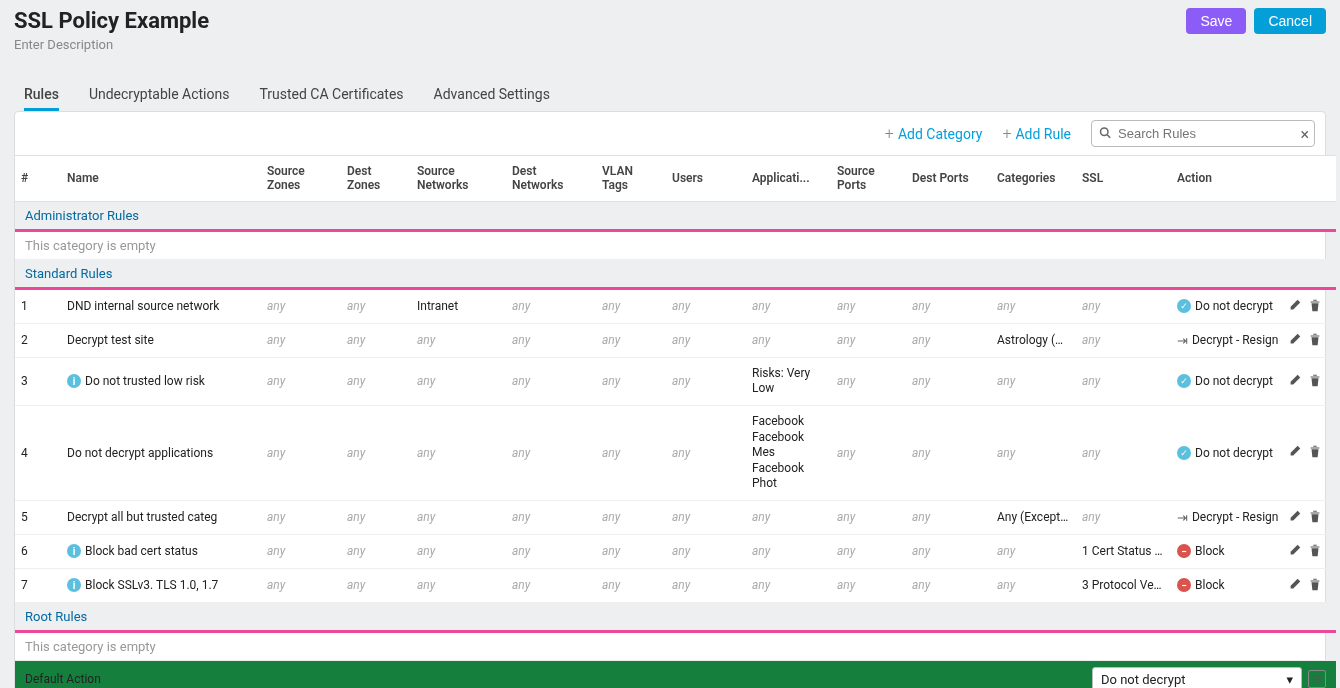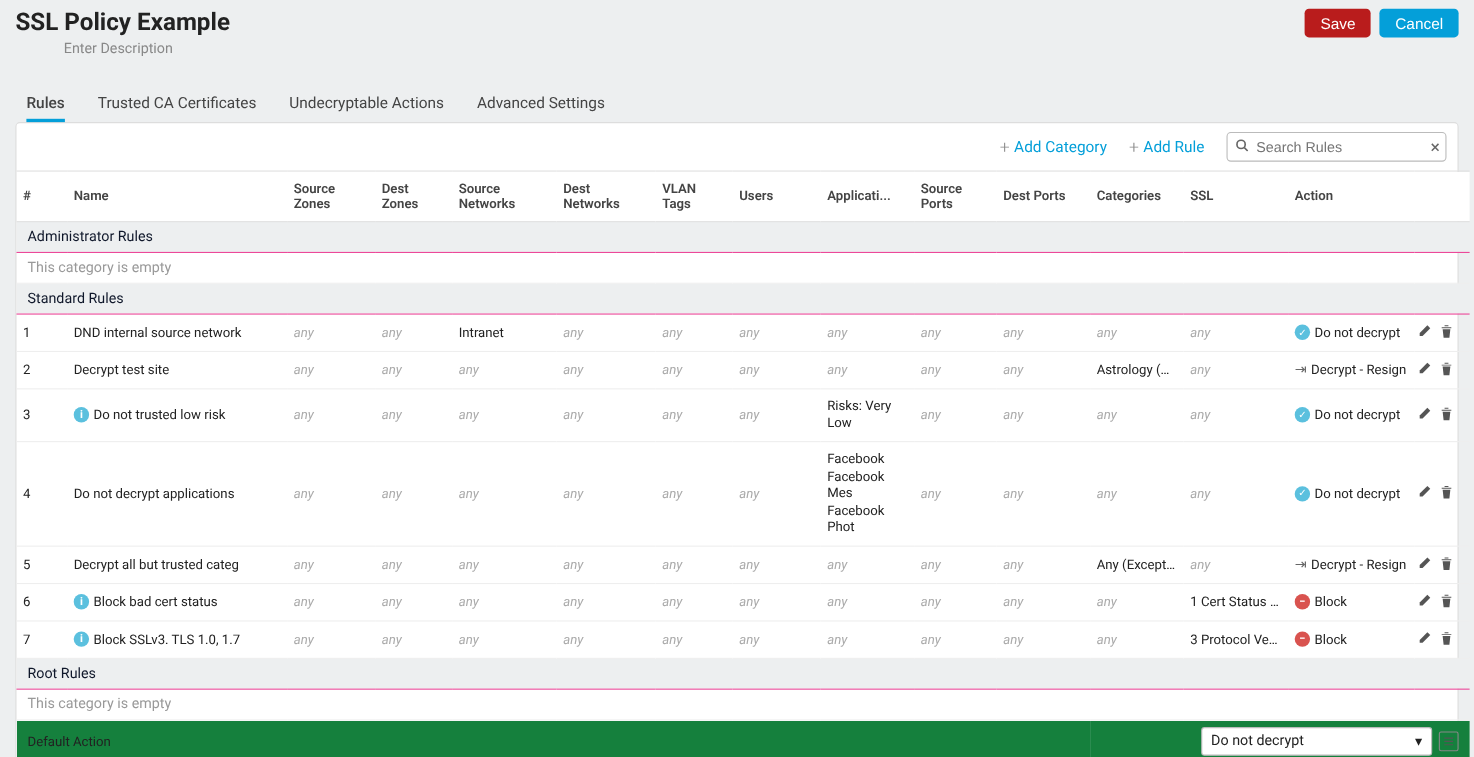--- a/index.html
+++ b/index.html
@@ -6,42 +6,42 @@
   body {
     margin: 0;
     font-family: -apple-system, BlinkMacSystemFont, "Segoe UI", Roboto, Arial, sans-serif;
     font-size: 13px;
     background: #edeff0;
     color: #222;
   }
   .page { padding: 8px 14px; }
   .header-row { display: flex; justify-content: space-between; align-items: flex-start; }
   .title { font-size: 22px; font-weight: 700; margin: 0; }
-  .desc { color: #888; font-size: 13px; margin-top: 4px; margin-left: 44px; }
+  .desc { color: #888; font-size: 13px; margin-top: 4px; }
   .btns { display: flex; gap: 8px; }
   .btn { padding: 5px 14px; border-radius: 4px; border: none; font-size: 14px; cursor: pointer; }
-  .btn-save { background: #b91c1c; color: #fff; }
+  .btn-save { background: #8b5cf6; color: #fff; }
   .btn-cancel { background: #049fd9; color: #fff; }
   .tabs { display: flex; gap: 30px; margin-top: 28px; padding-left: 10px; }
   .tab { padding: 6px 0; font-size: 14px; color: #444; cursor: pointer; border-bottom: 3px solid transparent; }
   .tab.active { border-bottom-color: #049fd9; font-weight: 500; }
   .panel { background: #fff; border: 1px solid #ddd; border-radius: 4px; }
   .toolbar { display: flex; justify-content: flex-end; align-items: center; padding: 8px 10px; gap: 20px; }
   .add-link { color: #049fd9; font-size: 14px; cursor: pointer; display: flex; align-items: center; gap: 4px; }
   .plus-icon { font-size: 16px; color: #888; font-weight: 300; line-height: 1; }
   .search-box { position: relative; }
-  .search-box input { width: 200px; padding: 5px 24px 5px 26px; border: 1px solid #bbb; border-radius: 4px; font-size: 13px; }
+  .search-box input { width: 224px; padding: 5px 24px 5px 26px; border: 1px solid #bbb; border-radius: 4px; font-size: 13px; }
   .search-icon { position: absolute; left: 8px; top: 50%; transform: translateY(-50%); color: #666; pointer-events:none; }
   .clear-icon { position: absolute; right: 6px; top: 50%; transform: translateY(-50%); color: #666; font-size: 16px; cursor:pointer; }
   table { width: 100%; border-collapse: collapse; table-layout: fixed; }
   th, td { text-align: left; padding: 8px 6px; font-size: 12px; overflow: hidden; white-space: nowrap; text-overflow: ellipsis; }
   td { border-bottom: 1px solid #eee; vertical-align: middle; }
   thead th { color: #444; font-weight: 600; border-top: 1px solid #e0e0e0; border-bottom: 1px solid #e0e0e0; background: #fff; vertical-align: middle; line-height: 1.2; }
   thead th span { display:block; white-space: normal; }
-  .cat-row td { background: #edeff0; color: #0f172a; font-size: 13px; border-bottom: 1px solid #ec4899; padding: 6px 10px; }
+  .cat-row td { background: #edeff0; color: #0369a1; font-size: 13px; border-bottom: 3px solid #ec4899; padding: 6px 10px; }
   .empty-row td { color: #999; font-style: normal; padding: 6px 10px; font-size: 13px; }
   .any { color: #aaa; font-style: italic; }
   .name-cell { display: flex; align-items: center; gap: 4px; }
   .info-dot { display:inline-flex; width:14px; height:14px; border-radius:50%; background:#5bc0de; color:#fff; font-size:10px; font-weight:700; align-items:center; justify-content:center; flex-shrink:0; }
   .action-cell { display: flex; align-items: center; gap: 4px; }
   .icon-check { display:inline-flex; width:14px; height:14px; border-radius:50%; background:#5bc0de; color:#fff; font-size:9px; align-items:center; justify-content:center; flex-shrink:0; }
   .icon-block { display:inline-flex; width:14px; height:14px; border-radius:50%; background:#d9534f; color:#fff; font-size:10px; font-weight:700; align-items:center; justify-content:center; flex-shrink:0; }
   .icon-resign { color:#666; font-size:13px; flex-shrink:0; }
   .row-actions { display:flex; gap:6px; justify-content:flex-end; padding-right:8px; }
   .row-actions svg { cursor:pointer; }
@@ -62,22 +62,22 @@
       <div class="desc">Enter Description</div>
     </div>
     <div class="btns">
       <button class="btn btn-save">Save</button>
       <button class="btn btn-cancel">Cancel</button>
     </div>
   </div>
 
   <div class="tabs">
     <div class="tab active">Rules</div>
+    <div class="tab">Undecryptable Actions</div>
     <div class="tab">Trusted CA Certificates</div>
-    <div class="tab">Undecryptable Actions</div>
     <div class="tab">Advanced Settings</div>
   </div>
 
   <div class="panel">
     <div class="toolbar">
       <div class="add-link">
         <span class="plus-icon">+</span>
         <span>Add Category</span>
       </div>
       <div class="add-link">

